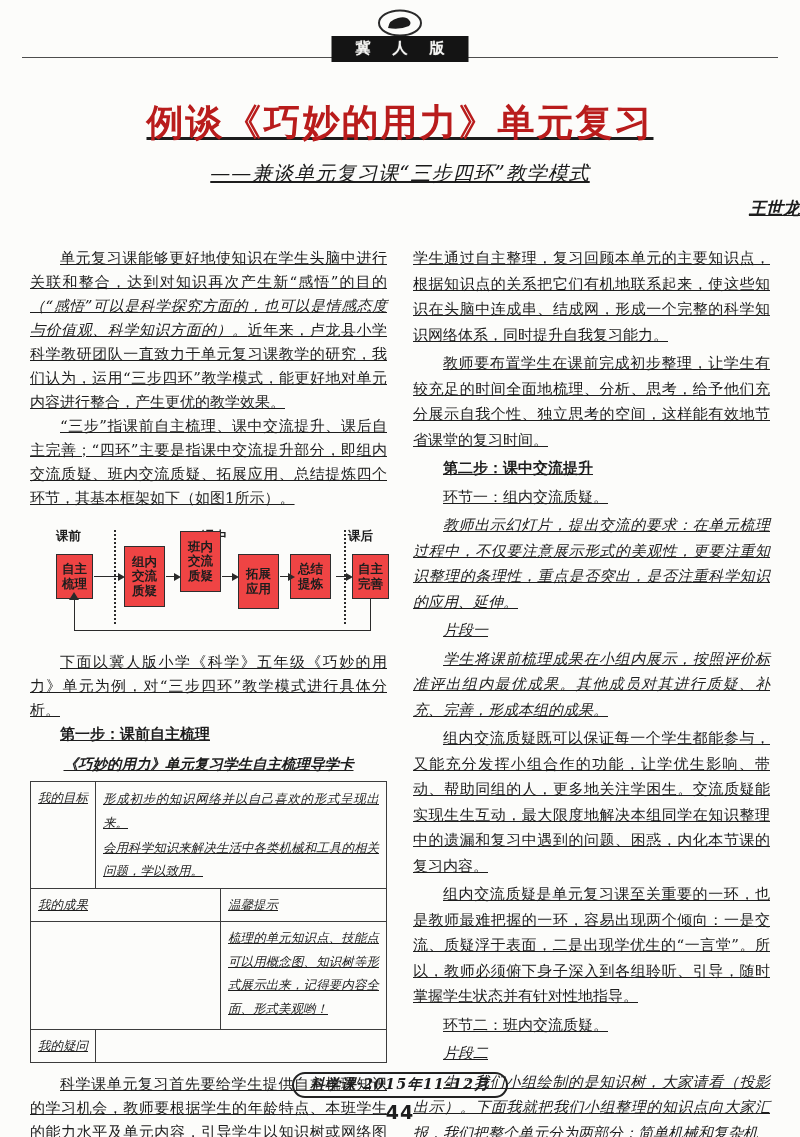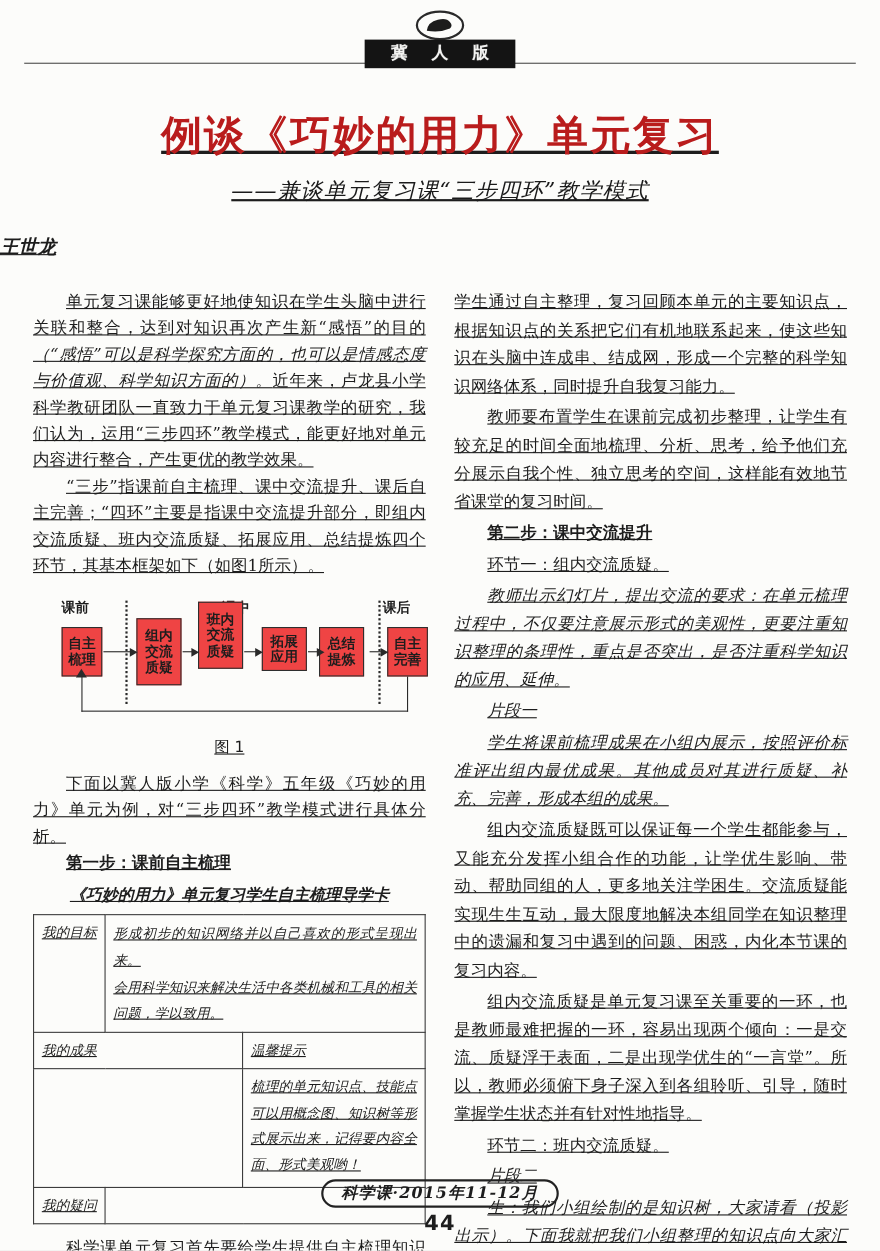--- a/index.html
+++ b/index.html
@@ -28,21 +28,21 @@
   
   .title {
     margin-top:26px; text-align:center;
     font-family:"DejaVu Sans", sans-serif; font-weight:bold;
     font-size:37px; letter-spacing:2px; color:#b91c1c;
   }
   .subtitle {
     margin-top:12px; text-align:center;
     font-style:italic; font-size:20px; letter-spacing:1px; color:#1a1a1a;
   }
-  .author { margin-top:26px; text-align:left; font-style:italic; font-size:17px; font-weight:bold; }
+  .author { margin-top:10px; text-align:right; font-style:italic; font-size:17px; font-weight:bold; }
   
   .columns { display:flex; gap:26px; padding:0 30px; margin-top:26px; }
   .col { flex:1; font-size:15px; line-height:24px; text-align:justify; }
   .col-r { line-height:25.5px; }
   p.para { text-indent:2em; }
   .kai { font-style:italic; }
   .bold-h { font-family:"DejaVu Sans", sans-serif; font-weight:bold; text-indent:2em; }
   .col-r p { margin-bottom:3px; }
   
   .figure { position:relative; height:128px; margin:10px 0 2px 0;
@@ -111,34 +111,33 @@
         <span class="stage" style="left:26px;">课前</span>
         <span class="stage" style="left:172px;">课中</span>
         <span class="stage" style="left:318px;">课后</span>
 
         <div class="dash" style="left:84px;"></div>
         <div class="dash" style="left:314px;"></div>
 
         <div class="fbox" style="left:26px; top:34px; width:37px; height:45px;">自主梳理</div>
         <div class="fbox" style="left:94px; top:26px; width:41px; height:61px;">组内交流质疑</div>
         <div class="fbox" style="left:150px; top:11px; width:41px; height:61px;">班内交流质疑</div>
-        <div class="fbox" style="left:208px; top:34px; width:41px; height:40px;">拓展应用</div>
+        <div class="fbox" style="left:208px; top:34px; width:41px; height:55px;">拓展应用</div>
         <div class="fbox" style="left:260px; top:34px; width:41px; height:45px;">总结提炼</div>
         <div class="fbox" style="left:322px; top:34px; width:37px; height:45px;">自主完善</div>
 
         <div class="harrow" style="left:64px; width:29px;"></div>
         <div class="harrow" style="left:136px; width:13px;"></div>
         <div class="harrow" style="left:192px; width:15px;"></div>
         <div class="harrow" style="left:250px; width:13px;"></div>
         <div class="harrow" style="left:306px; width:15px;"></div>
 
         <div class="loop"></div>
         <div class="loop-arrow"></div>
       </div>
-      <div class="fig-caption">图 1</div>
 
       <p class="para">下面以冀人版小学《科学》五年级《巧妙的用力》单元为例，对“三步四环”教学模式进行具体分析。</p>
       <p class="bold-h">第一步：课前自主梳理</p>
 
       <div class="tbl-title">《巧妙的用力》单元复习学生自主梳理导学卡</div>
       <table class="guide">
         <colgroup>
             <col style="width:62px">
             <col style="width:125px">
             <col>

